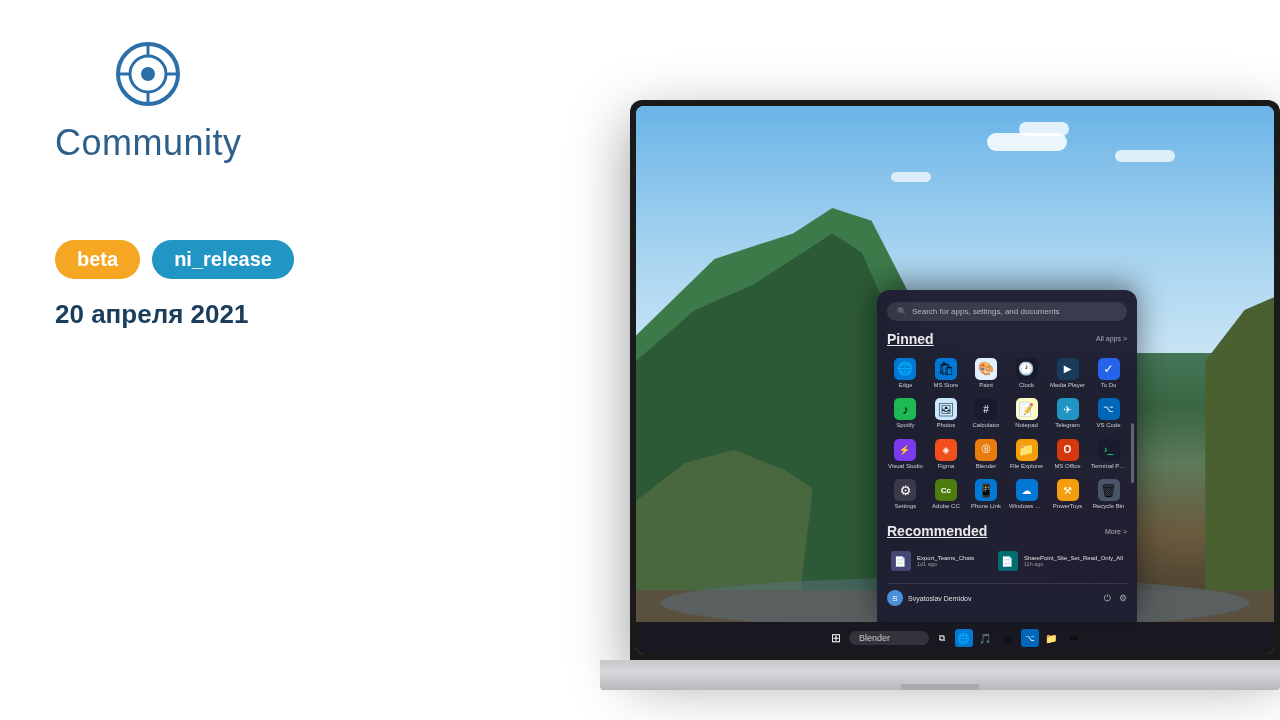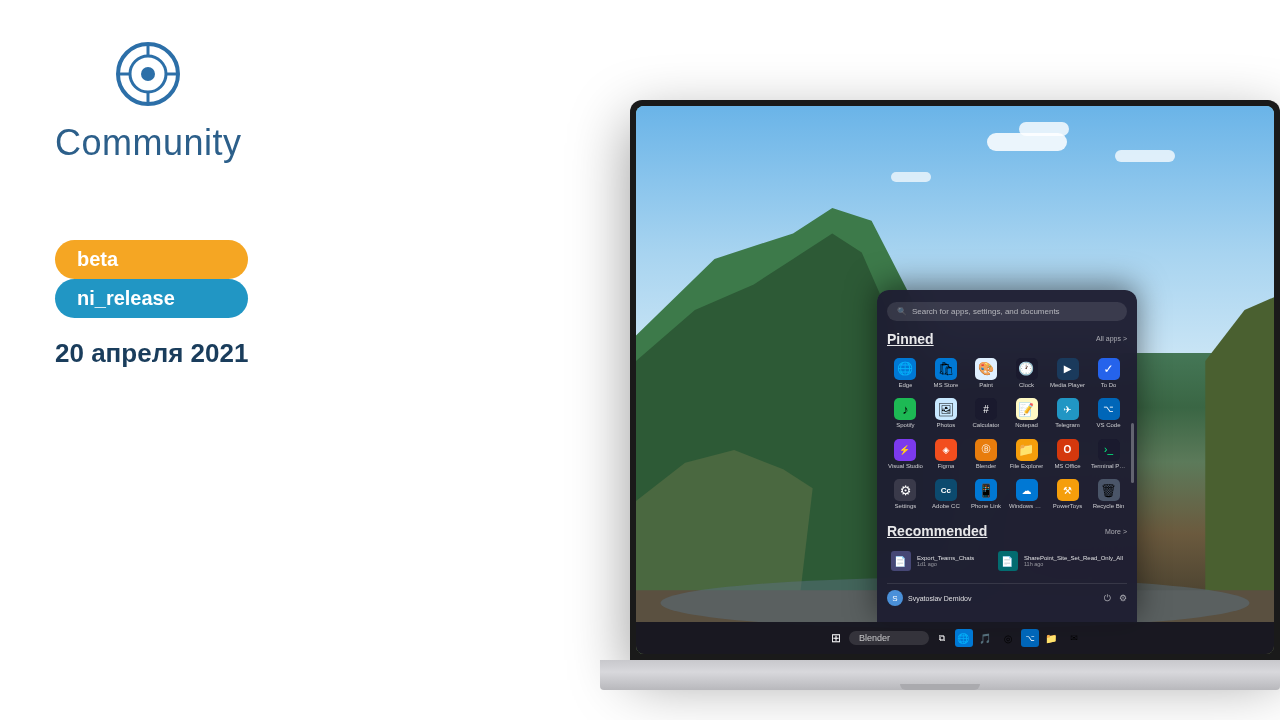--- a/index.html
+++ b/index.html
@@ -38,22 +38,22 @@
 
     
     .left-content {
       position: absolute;
       top: 240px;
       left: 55px;
     }
 
     .badges {
       display: flex;
+      gap: 12px;
       margin-bottom: 20px;
-      flex-direction: column;
     }
 
     .badge {
       padding: 8px 22px;
       border-radius: 30px;
       font-size: 20px;
       font-weight: 700;
       color: #ffffff;
     }
 
@@ -520,21 +520,21 @@
             <div class="app-icon">
               <div class="app-icon-img" style="background:#1a1a2e;color:#00ff88;font-size:10px;">›_</div>
               <span class="app-label">Terminal Preview</span>
             </div>
 
             <div class="app-icon">
               <div class="app-icon-img" style="background:#3a3a4a;color:white;">⚙</div>
               <span class="app-label">Settings</span>
             </div>
             <div class="app-icon">
-              <div class="app-icon-img" style="background:#0c4a6e;color:white;font-size:8px;font-weight:bold;">Cc</div>
+              <div class="app-icon-img" style="background:#4d7c0f;color:white;font-size:8px;font-weight:bold;">Cc</div>
               <span class="app-label">Adobe CC</span>
             </div>
             <div class="app-icon">
               <div class="app-icon-img" style="background:#0078d4;">📱</div>
               <span class="app-label">Phone Link</span>
             </div>
             <div class="app-icon">
               <div class="app-icon-img" style="background:#0078d4;color:white;font-size:10px;">☁</div>
               <span class="app-label">Windows 365</span>
             </div>

